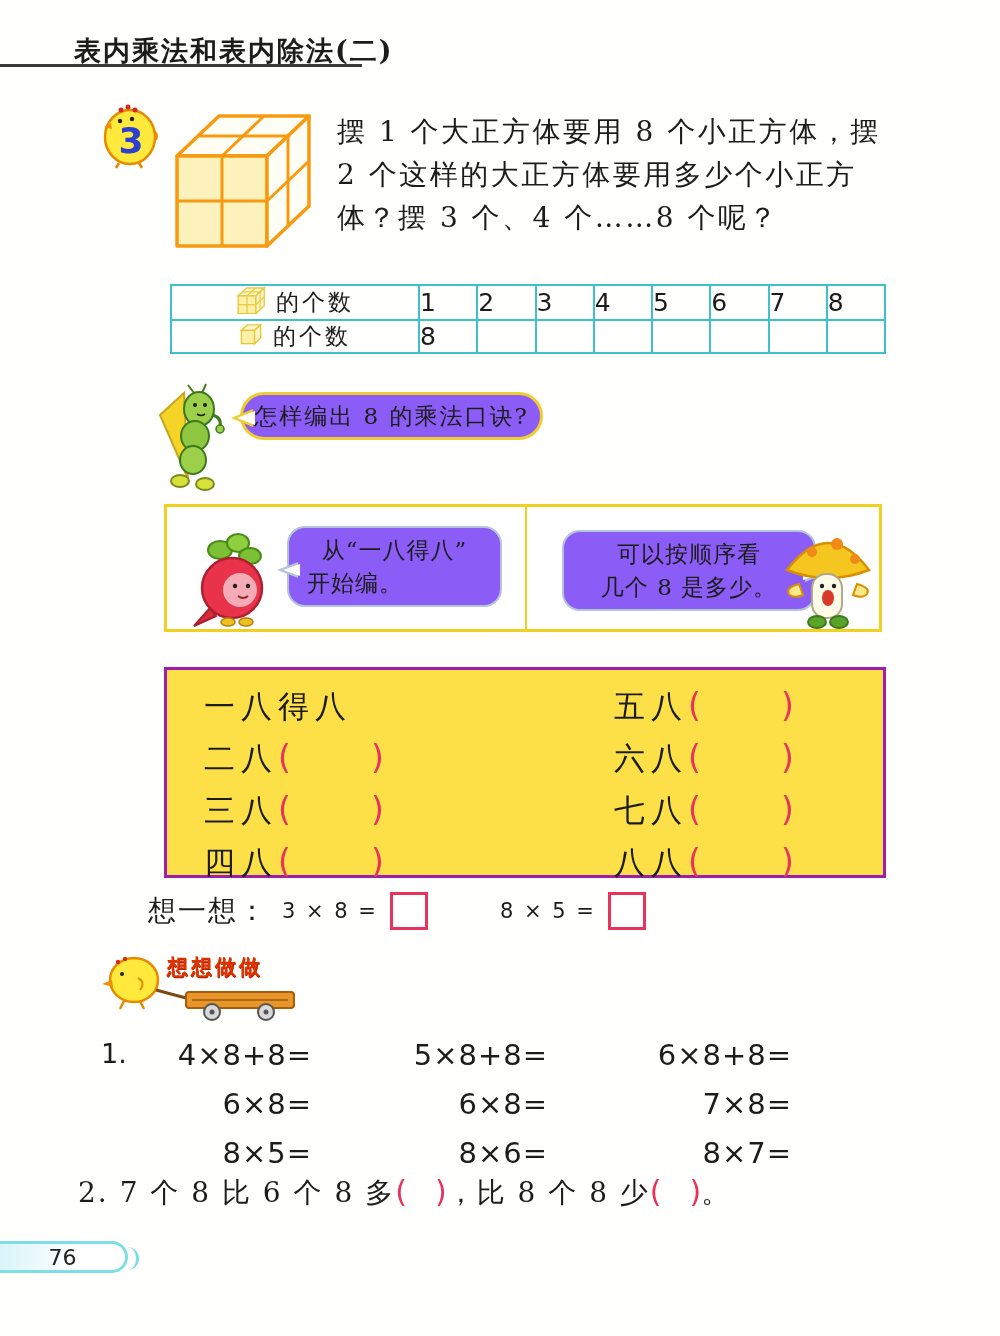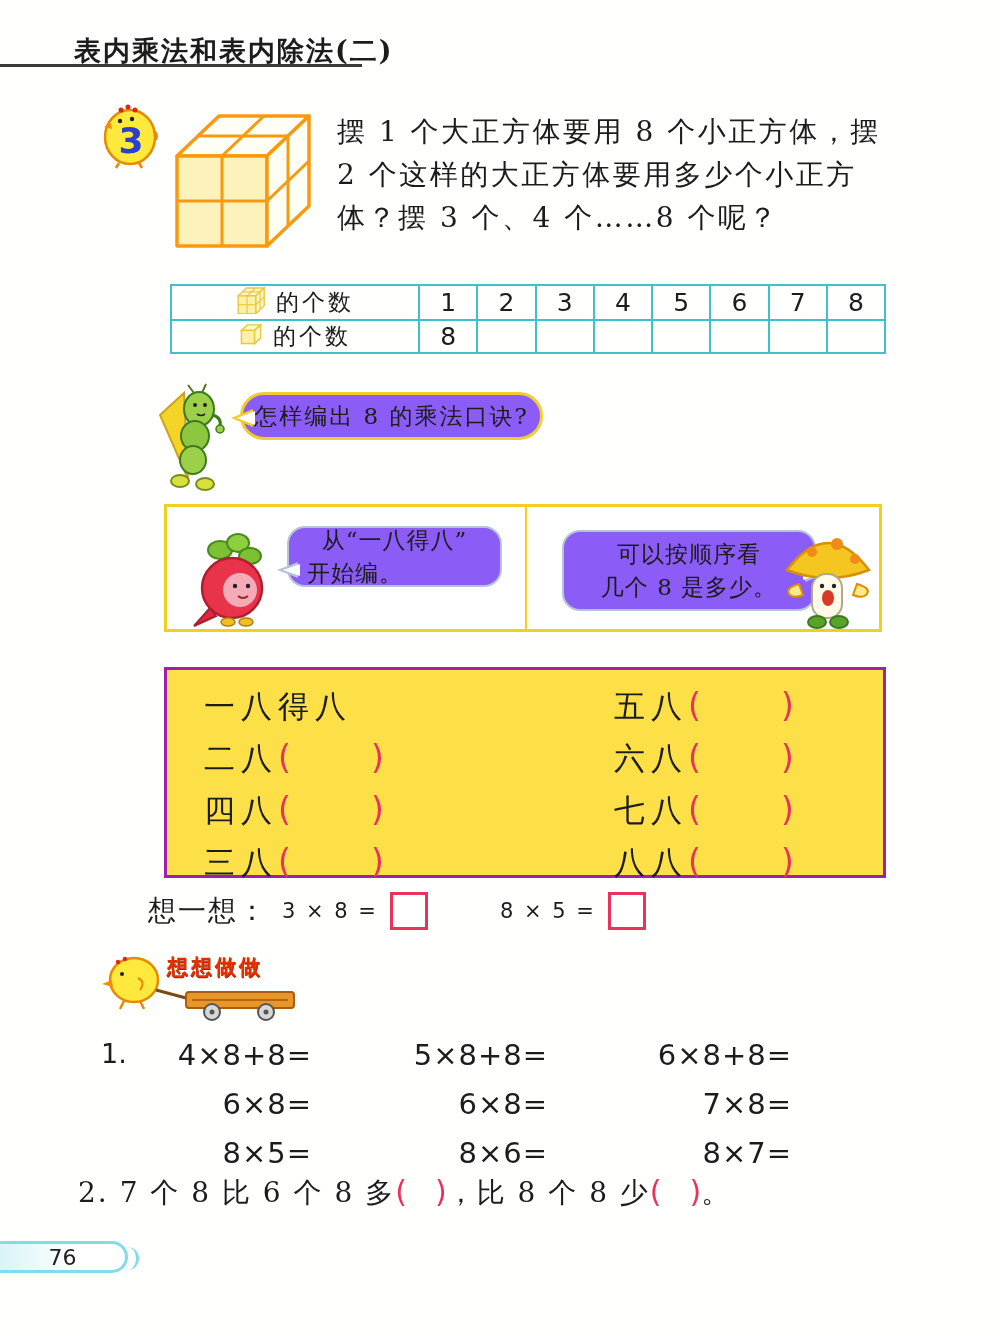--- a/index.html
+++ b/index.html
@@ -15,21 +15,21 @@
   .header-title { left:74px; top:33px; font-size:27px; font-weight:bold; letter-spacing:2px; }
   .header-line  { left:0; top:64px; width:362px; height:3px; background:#3a3a3a; }
 
   
   .badge { left:101px; top:101px; }
   .cube-art { left:167px; top:106px; }
   .problem-text { left:337px; top:110px; width:622px; font-size:28px; line-height:43px; letter-spacing:2.5px; }
 
   
   .qtable { left:170px; top:284px; width:716px; border-collapse:collapse; }
-  .qtable td { border:2.5px solid #3fc1cd; height:32px; text-align:center;
+  .qtable td { border:2.5px solid #3fc1cd; height:32px; text-align:left;
                font-family:"DejaVu Sans", sans-serif; font-size:25px; }
   .qtable td.lbl { width:248px; }
   .lbl-inner { display:flex; align-items:center; justify-content:center; gap:10px;
                font-family:"DejaVu Serif", serif; font-size:23px; letter-spacing:3px; }
 
   
   .caterpillar { left:150px; top:381px; }
   .bubble { border-radius:26px; background:#8b5cf6; display:flex; align-items:center;
             justify-content:center; }
   .cat-bubble { left:240px; top:392px; width:303px; height:48px;
@@ -41,21 +41,21 @@
 
   
   .hint-box { left:164px; top:504px; width:718px; height:128px;
               border:3px solid #f1d021; background:#fff; }
   .hint-divider { position:absolute; left:358px; top:0; height:100%;
                   border-left:2.5px solid #f1d021; }
   .radish { left:180px; top:528px; }
   .mushroom { left:779px; top:526px; }
   .hint-bubble { flex-direction:column; border:2.5px solid #b4c3d6; border-radius:18px;
                  font-size:23px; line-height:33px; letter-spacing:1px; }
-  .left-bubble  { left:287px; top:526px; width:215px; height:61px; }
+  .left-bubble  { left:287px; top:526px; width:215px; height:81px; }
   .left-bubble::before { content:""; position:absolute; left:-20px; top:34px;
       border:8px solid transparent; border-right:21px solid #b4c3d6; }
   .left-bubble::after  { content:""; position:absolute; left:-12px; top:36px;
       border:6px solid transparent; border-right:17px solid #fff; }
   .right-bubble { left:562px; top:530px; width:254px; height:81px; }
   .right-bubble::before { content:""; position:absolute; right:-20px; top:34px;
       border:8px solid transparent; border-left:21px solid #b4c3d6; }
   .right-bubble::after  { content:""; position:absolute; right:-12px; top:36px;
       border:6px solid transparent; border-left:17px solid #fff; }
 
@@ -266,24 +266,24 @@
 
   <div class="abs rhyme-box">
     <div class="rhyme-col colL">
       <div class="rhyme-row">
         <span>一八得八</span>
       </div>
       <div class="rhyme-row">
         <span>二八</span><span class="paren">(</span><span class="pgap"></span><span class="paren">)</span>
       </div>
       <div class="rhyme-row">
+        <span>三八</span><span class="paren">(</span><span class="pgap"></span><span class="paren">)</span>
+      </div>
+      <div class="rhyme-row">
         <span>四八</span><span class="paren">(</span><span class="pgap"></span><span class="paren">)</span>
-      </div>
-      <div class="rhyme-row">
-        <span>三八</span><span class="paren">(</span><span class="pgap"></span><span class="paren">)</span>
       </div>
     </div>
     <div class="rhyme-col colR">
       <div class="rhyme-row">
         <span>五八</span><span class="paren">(</span><span class="pgap"></span><span class="paren">)</span>
       </div>
       <div class="rhyme-row">
         <span>六八</span><span class="paren">(</span><span class="pgap"></span><span class="paren">)</span>
       </div>
       <div class="rhyme-row">

